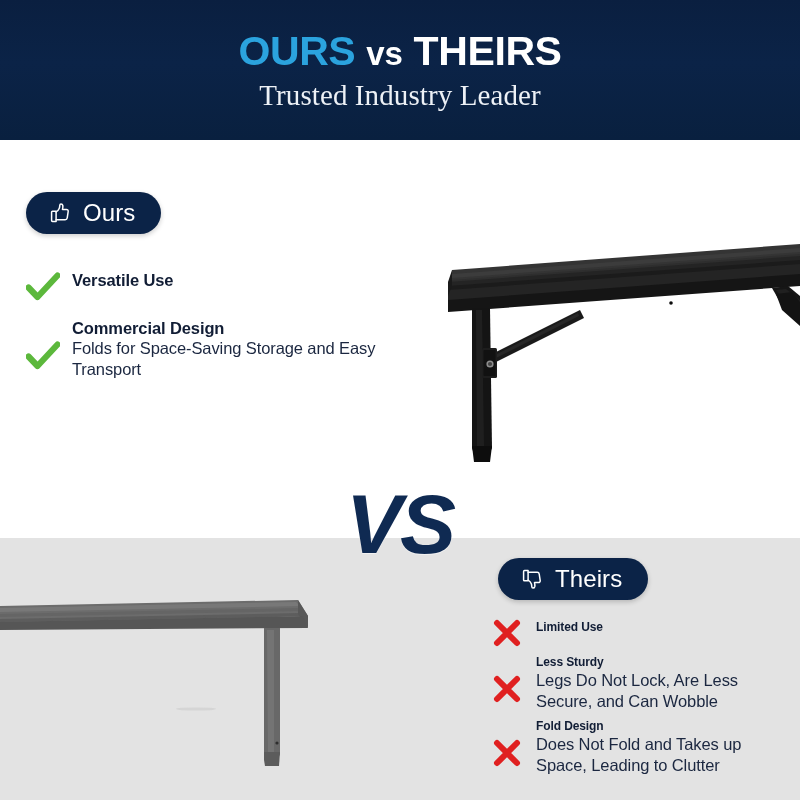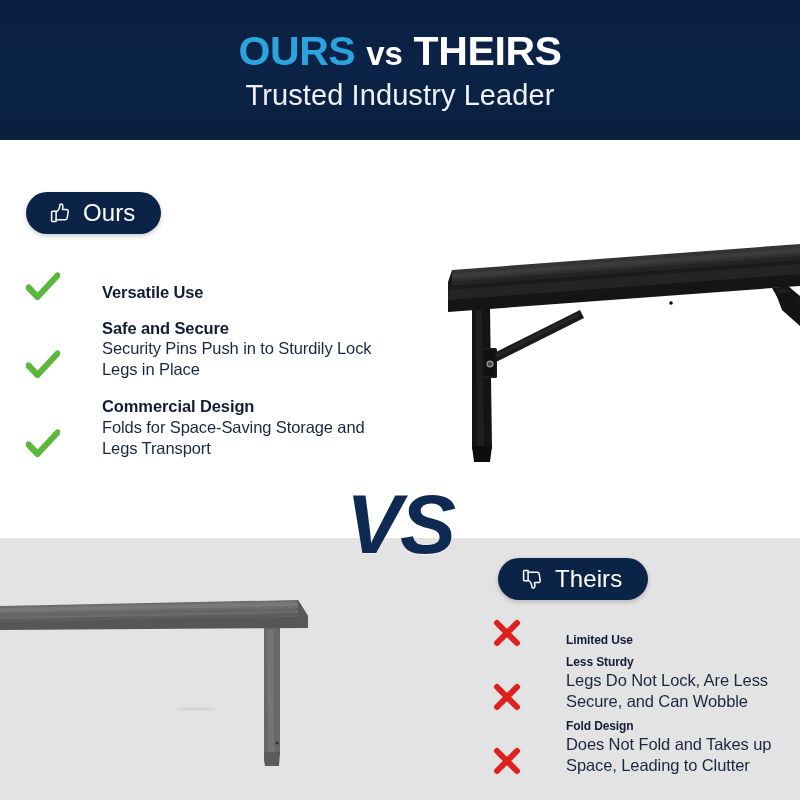--- a/index.html
+++ b/index.html
@@ -55,20 +55,21 @@
     color: #ffffff;
   }
 
   .header-subtitle {
     font-size: 29px;
     font-weight: 400;
     color: #EDF1F6;
     letter-spacing: 0.1px;
     line-height: 1;
     white-space: nowrap;
+    font-family: Liberation Serif, serif;
   }
 
   
   .ours-bg {
     position: absolute;
     left: 0; top: 140px;
     width: 800px;
     height: 398px;
     background: #ffffff;
   }
@@ -105,23 +106,22 @@
   .ours-pill { left: 26px; top: 192px; }
   .theirs-pill { left: 498px; top: 558px; }
 
   
   .feature-list { position: absolute; }
   .ours-list  { left: 26px;  top: 258px; width: 360px; }
   .theirs-list{ left: 492px; top: 606px; width: 300px; }
 
   .feature-row {
     display: flex;
-    align-items: flex-end;
+    align-items: center;
     margin-bottom: 14px;
-    gap: 30px;
   }
   .ours-list .feature-row { margin-bottom: 16px; }
   .theirs-list .feature-row { margin-bottom: 7px; }
   .feature-row:last-child { margin-bottom: 0; }
 
   .mark-slot {
     flex: 0 0 auto;
     width: 46px;
     display: flex;
     justify-content: flex-start;
@@ -257,41 +257,30 @@
       <div class="mark-slot">
         <svg width="34" height="30" viewBox="0 0 34 30">
           <path d="M2.5 15.5 L11.5 25 L31.5 3.5" fill="none" stroke="#5CB83C" stroke-width="6.2" stroke-linecap="round" stroke-linejoin="round"></path>
         </svg>
       </div>
       <div class="feature-text">
         <div class="feature-title">Versatile Use</div>
       </div>
     </div>
 
+
     <div class="feature-row">
       <div class="mark-slot">
         <svg width="34" height="30" viewBox="0 0 34 30">
           <path d="M2.5 15.5 L11.5 25 L31.5 3.5" fill="none" stroke="#5CB83C" stroke-width="6.2" stroke-linecap="round" stroke-linejoin="round"></path>
         </svg>
       </div>
       <div class="feature-text">
-        <div class="feature-title">Safe and Secure</div>
-        <div class="feature-desc">Security Pins Push in to Sturdily Lock Legs in Place</div>
-      </div>
-    </div>
-
-    <div class="feature-row">
-      <div class="mark-slot">
-        <svg width="34" height="30" viewBox="0 0 34 30">
-          <path d="M2.5 15.5 L11.5 25 L31.5 3.5" fill="none" stroke="#5CB83C" stroke-width="6.2" stroke-linecap="round" stroke-linejoin="round"></path>
-        </svg>
-      </div>
-      <div class="feature-text">
         <div class="feature-title">Commercial Design</div>
-        <div class="feature-desc">Folds for Space-Saving Storage and Legs Transport</div>
+        <div class="feature-desc">Folds for Space-Saving Storage and Easy Transport</div>
       </div>
     </div>
 
   </div>
 
   <div class="vs-badge">VS</div>
 
   <div class="pill theirs-pill">
     <svg class="pill-icon" width="26" height="26" viewBox="0 0 26 26">
       <path d="M6.5 14.8 h3.6 v-10.2 h-3.6 a0.9 0.9 0 0 0 -0.9 0.9 v8.4 a0.9 0.9 0 0 0 0.9 0.9 z" fill="none" stroke="#ffffff" stroke-width="1.5" stroke-linejoin="round"></path>

